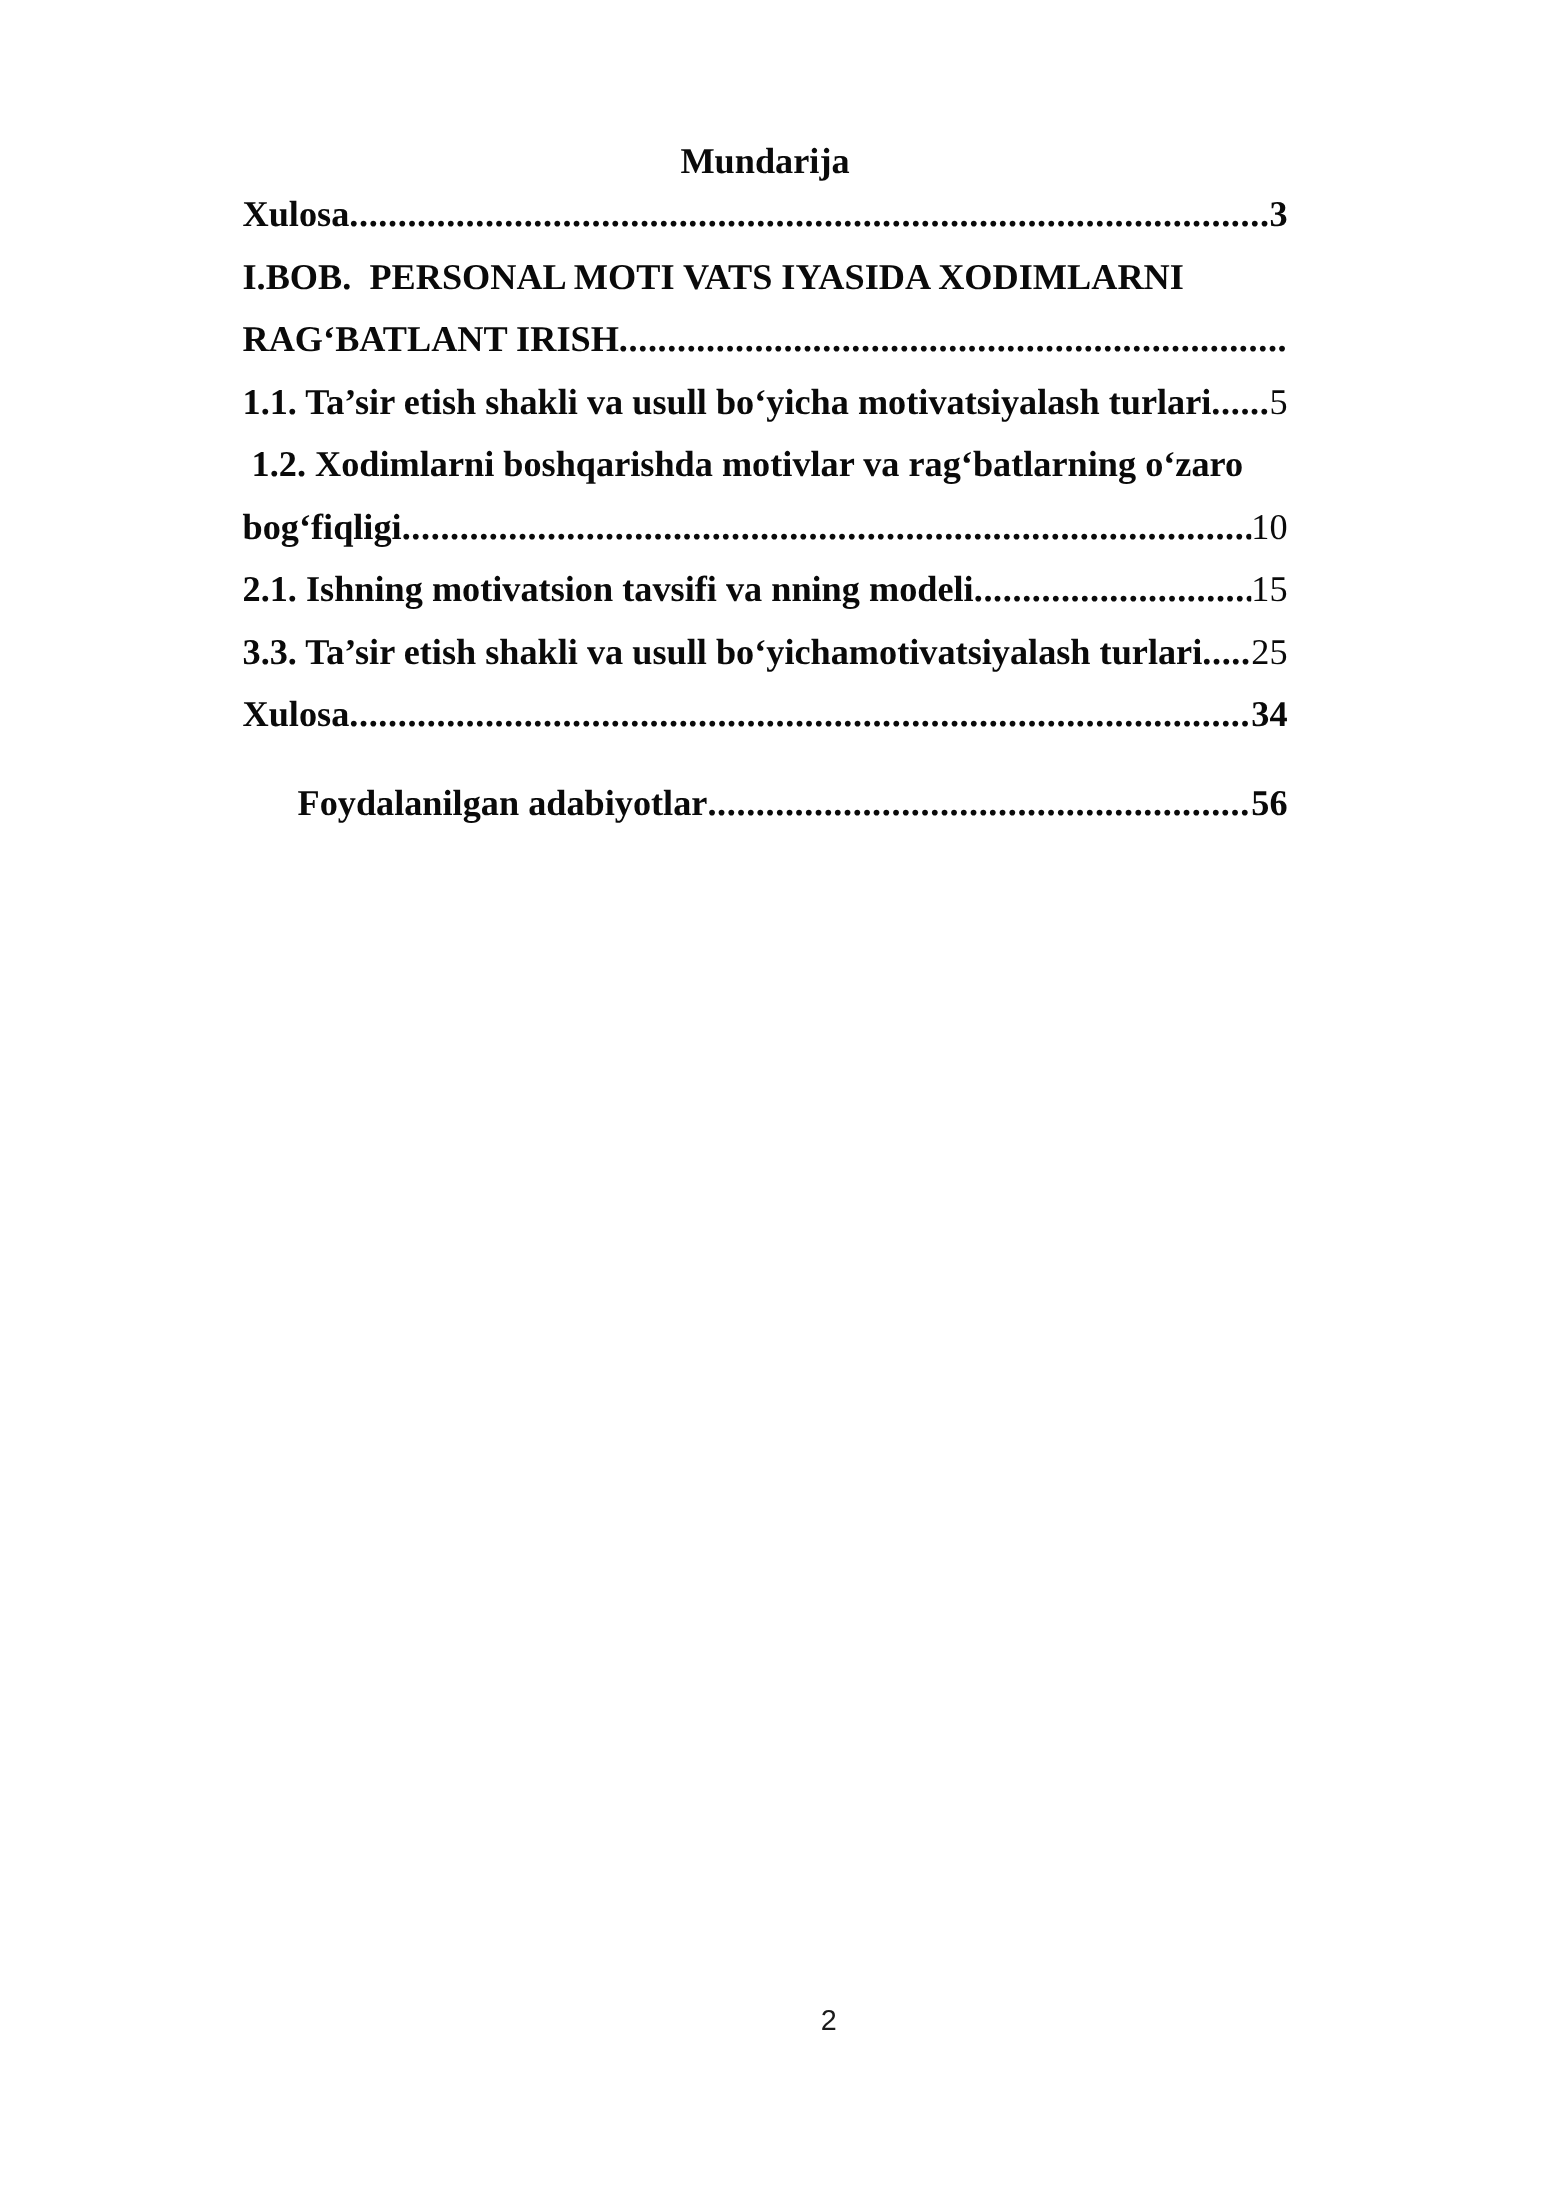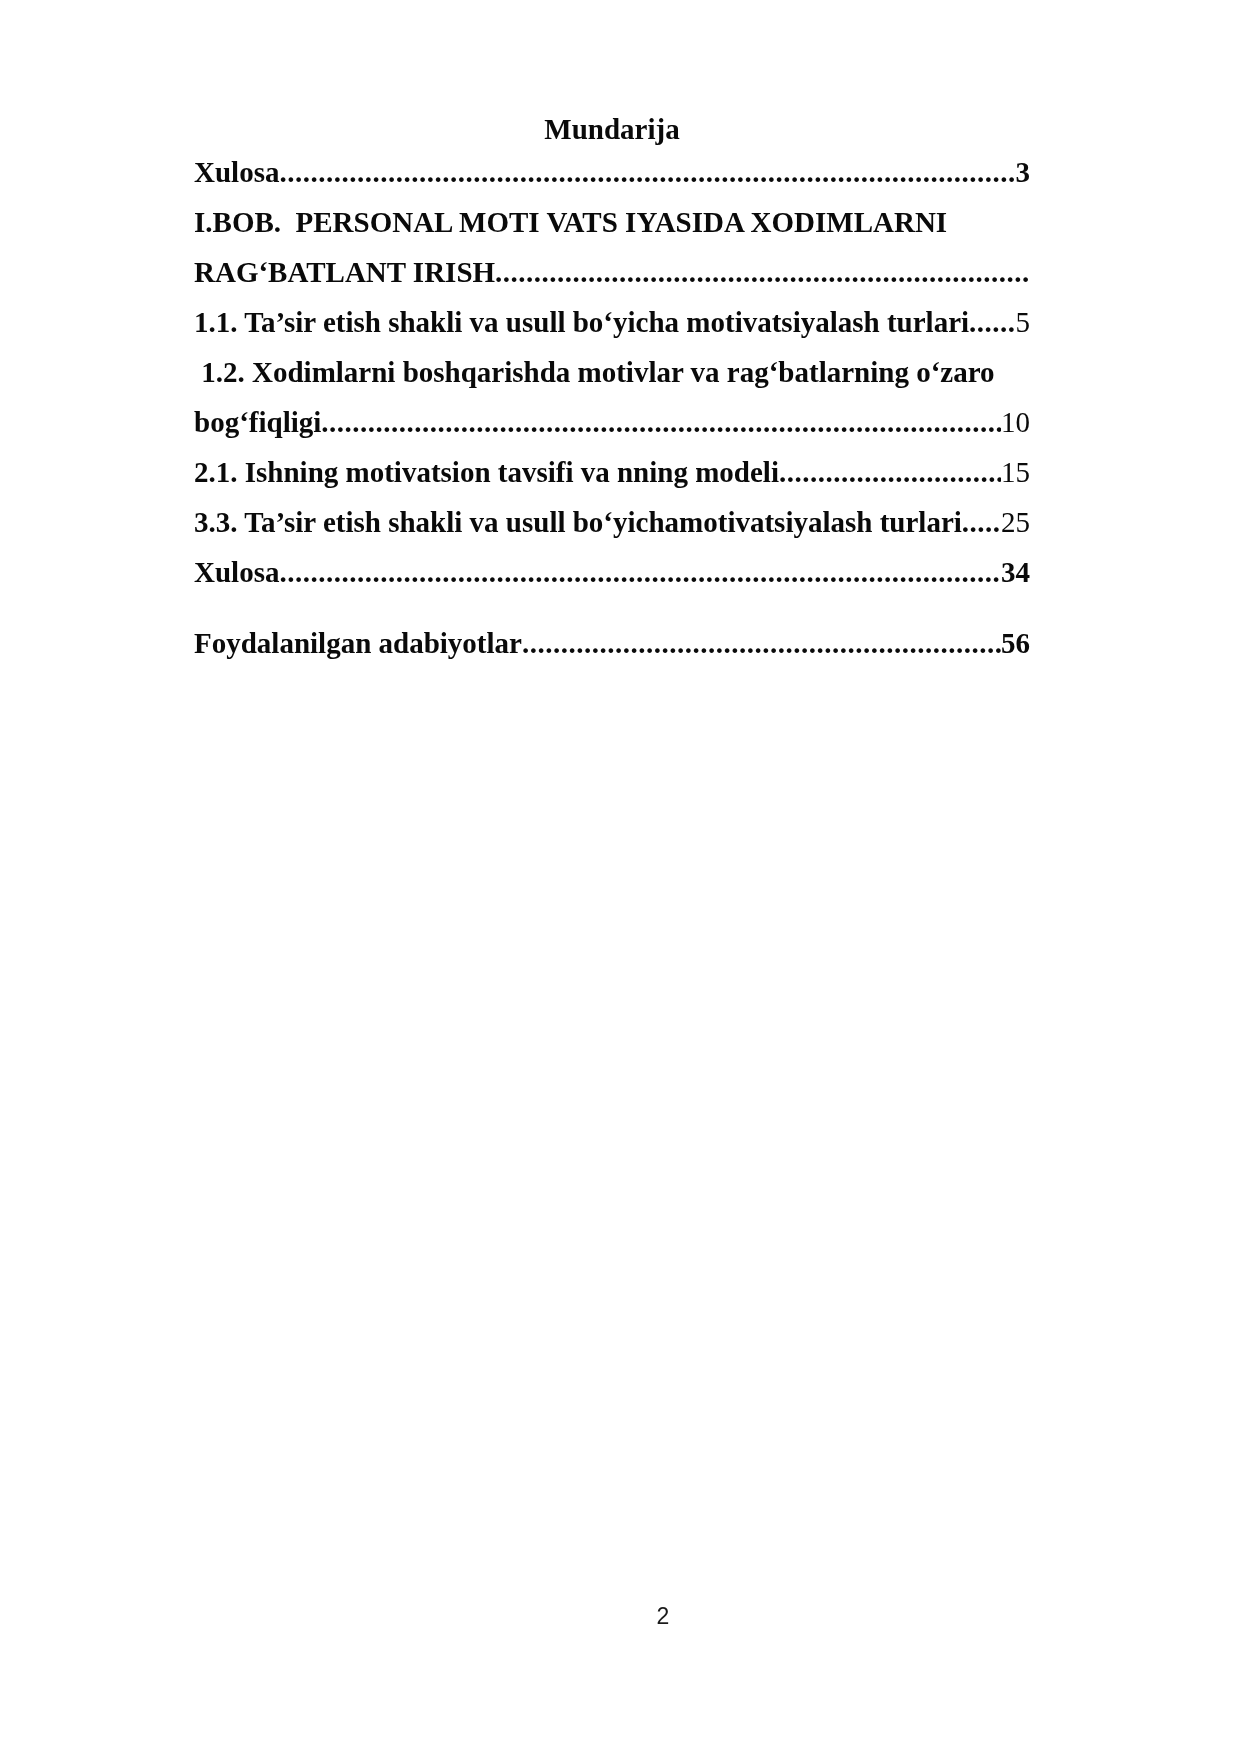--- a/index.html
+++ b/index.html
@@ -25,21 +25,21 @@
     line-height: 35px;
   }
   .row {
     display: flex;
     align-items: baseline;
     font-size: 29px;
     font-weight: bold;
     line-height: 50px;
     white-space: pre;
   }
-  .row.extra-gap { margin-top: 21px; }
+  .row.extra-gap { margin-top: 21px; margin-left: 44px; }
   .lbl { flex: 0 0 auto; white-space: pre; }
   .dots {
     flex: 1 1 auto;
     overflow: hidden;
     white-space: pre;
     letter-spacing: 0.5px;
   }
   .pg { flex: 0 0 auto; }
   .pg.reg { font-weight: normal; }
   .pg.bold { font-weight: bold; }

